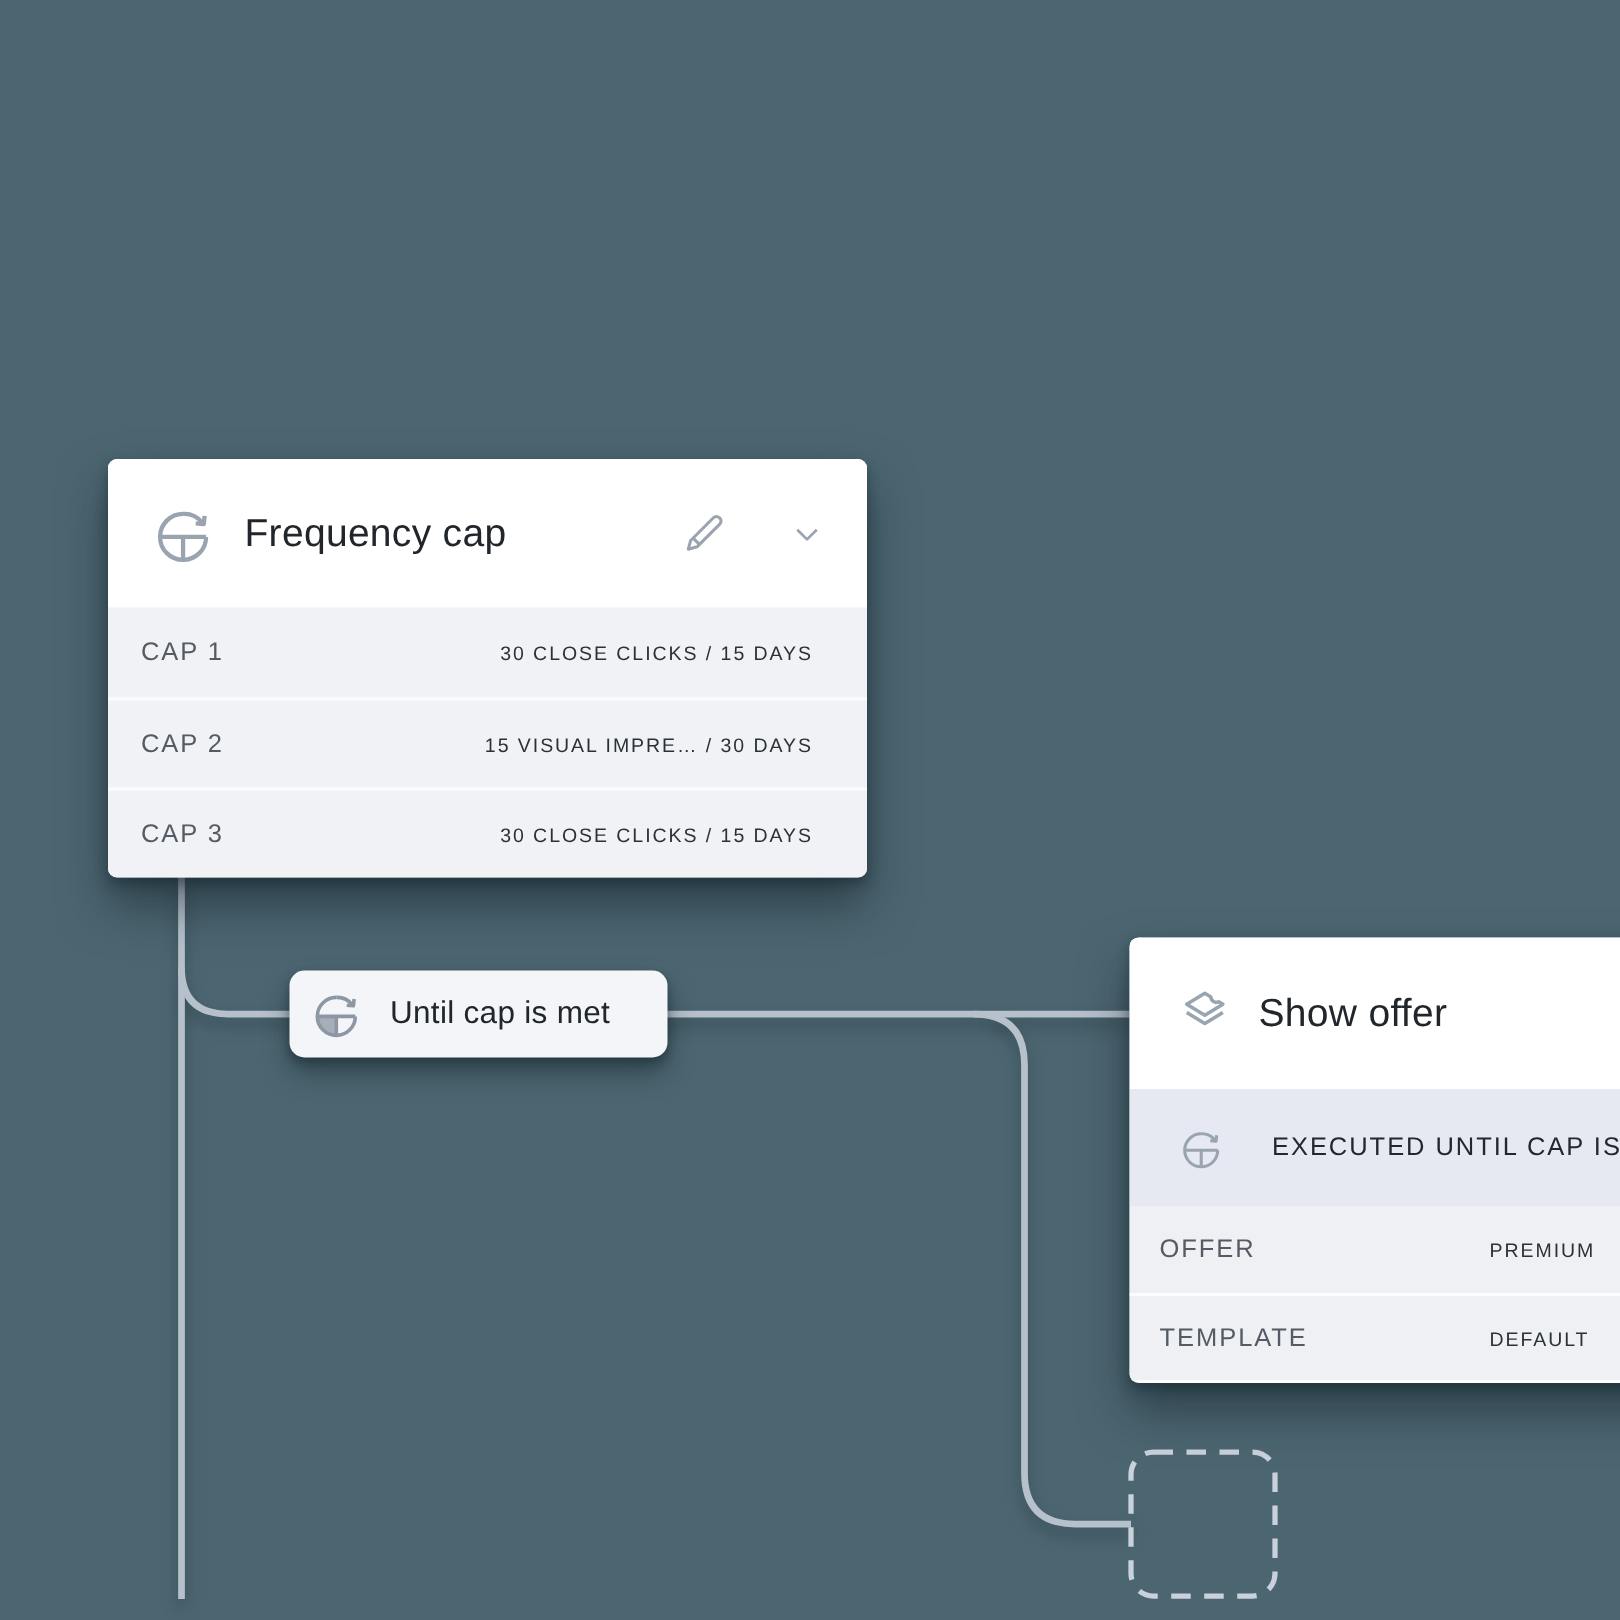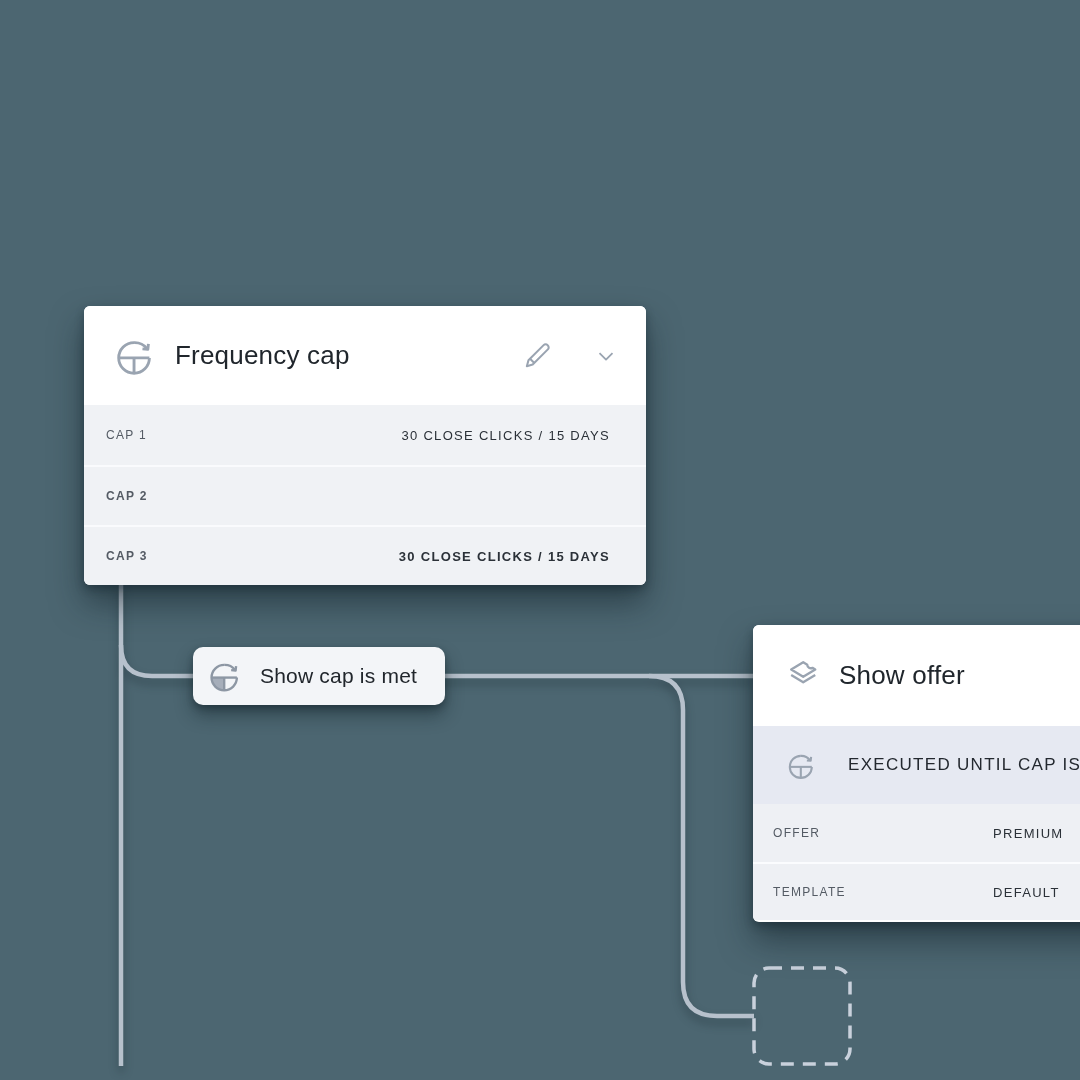--- a/index.html
+++ b/index.html
@@ -19,26 +19,26 @@
   .card-header{display:flex;align-items:center;background:var(--card_bg,#FFFFFF);}
   .card-title{font-size:26px;font-weight:400;letter-spacing:.2px;color:var(--title_text,#20262C);margin:0;}
   .spacer{flex:1 1 auto;}
   .icon-btn{background:none;border:none;padding:0;cursor:pointer;display:flex;align-items:center;}
 
   svg.glyph{display:block;}
   .stroke-ic{fill:none;stroke:var(--icon_gray,#9AA4B1);stroke-width:1.5px;stroke-linejoin:round;}
   .fill-ic{fill:#A6AEBA;stroke:none;}
 
   
-  .card1{left:84px;top:306px;width:562px;height:279px;}
+  .card1{left:72px;top:306px;width:506px;height:279px;}
   .card1 .card-header{height:99px;padding:0 28px;gap:17px;}
   .card1 .row{height:60px;display:flex;align-items:center;justify-content:space-between;
               padding:0 36px 0 22px;background:var(--row_bg,#F0F2F5);}
-  .card1 .row + .row{border-top:2px solid #FAFBFD;font-weight:bold;}
-  .cell-label{font-size:12px;letter-spacing:1.3px;color:var(--label_text,#545B64);text-transform:uppercase;}
+  .card1 .row + .row{border-top:2px solid #FAFBFD;}
+  .cell-label{font-size:17px;letter-spacing:1.3px;color:var(--label_text,#545B64);text-transform:uppercase;}
   .cell-value{font-size:13px;letter-spacing:1.3px;color:var(--value_text,#2B3138);text-transform:uppercase;}
 
   
   .badge{position:absolute;left:193px;top:647px;width:252px;height:58px;z-index:3;
          background:var(--badge_bg,#F3F5F8);border-radius:10px;display:flex;align-items:center;
          padding:0 16px 0 13px;gap:16px;
          box-shadow:0 3px 6px rgba(14,28,36,.35),0 10px 18px rgba(14,28,36,.45);}
   .badge-label{font-size:21px;color:#21262C;letter-spacing:.2px;white-space:nowrap;}
 
   
@@ -94,39 +94,40 @@
           </svg>
         </span>
       </button>
     </header>
     <div class="row">
       <span class="cell-label">CAP 1</span>
       <span class="cell-value">30 CLOSE CLICKS / 15 DAYS</span>
     </div>
     <div class="row">
       <span class="cell-label">CAP 2</span>
+      <span class="cell-value">15 VISUAL IMPRE… / 30 DAYS</span>
     </div>
     <div class="row">
       <span class="cell-label">CAP 3</span>
       <span class="cell-value">30 CLOSE CLICKS / 15 DAYS</span>
     </div>
   </section>
 
   <div class="badge">
     <span>
       <svg class="glyph" width="38" height="38" viewBox="0 0 24 24">
         <path class="fill-ic" d="M11.5 13 H3.5 A8 8 0 0 0 11.5 21 Z"></path>
         <path class="stroke-ic" style="stroke:#8D97A4" d="M11.5 5 A8 8 0 1 0 19.5 13"></path>
         <path class="stroke-ic" style="stroke:#8D97A4" d="M3.5 13 H19.5"></path>
         <path class="stroke-ic" style="stroke:#8D97A4" d="M11.5 13 V21"></path>
         <path class="stroke-ic" style="stroke:#8D97A4" d="M11.5 5 A8 8 0 0 1 18.2 8.1"></path>
         <path class="stroke-ic" style="stroke:#8D97A4" d="M15.9 8.3 L18.7 8.55 L19 5.7"></path>
       </svg>
     </span>
-    <span class="badge-label">Show cap is met</span>
+    <span class="badge-label">Until cap is met</span>
   </div>
 
   <section class="card card2">
     <header class="card-header">
       <span>
         <svg class="glyph" width="38" height="38" viewBox="0 0 24 24">
           <path class="stroke-ic" d="M11.5 3.3 L3.9 7.9 L11.5 12.5 L19.1 7.9 L17.35 6.85 A2.3 2.3 0 0 1 14.05 4.85 Z"></path>
           <path class="stroke-ic" d="M3.9 11.4 L11.5 16 L19.1 11.4"></path>
         </svg>
       </span>

